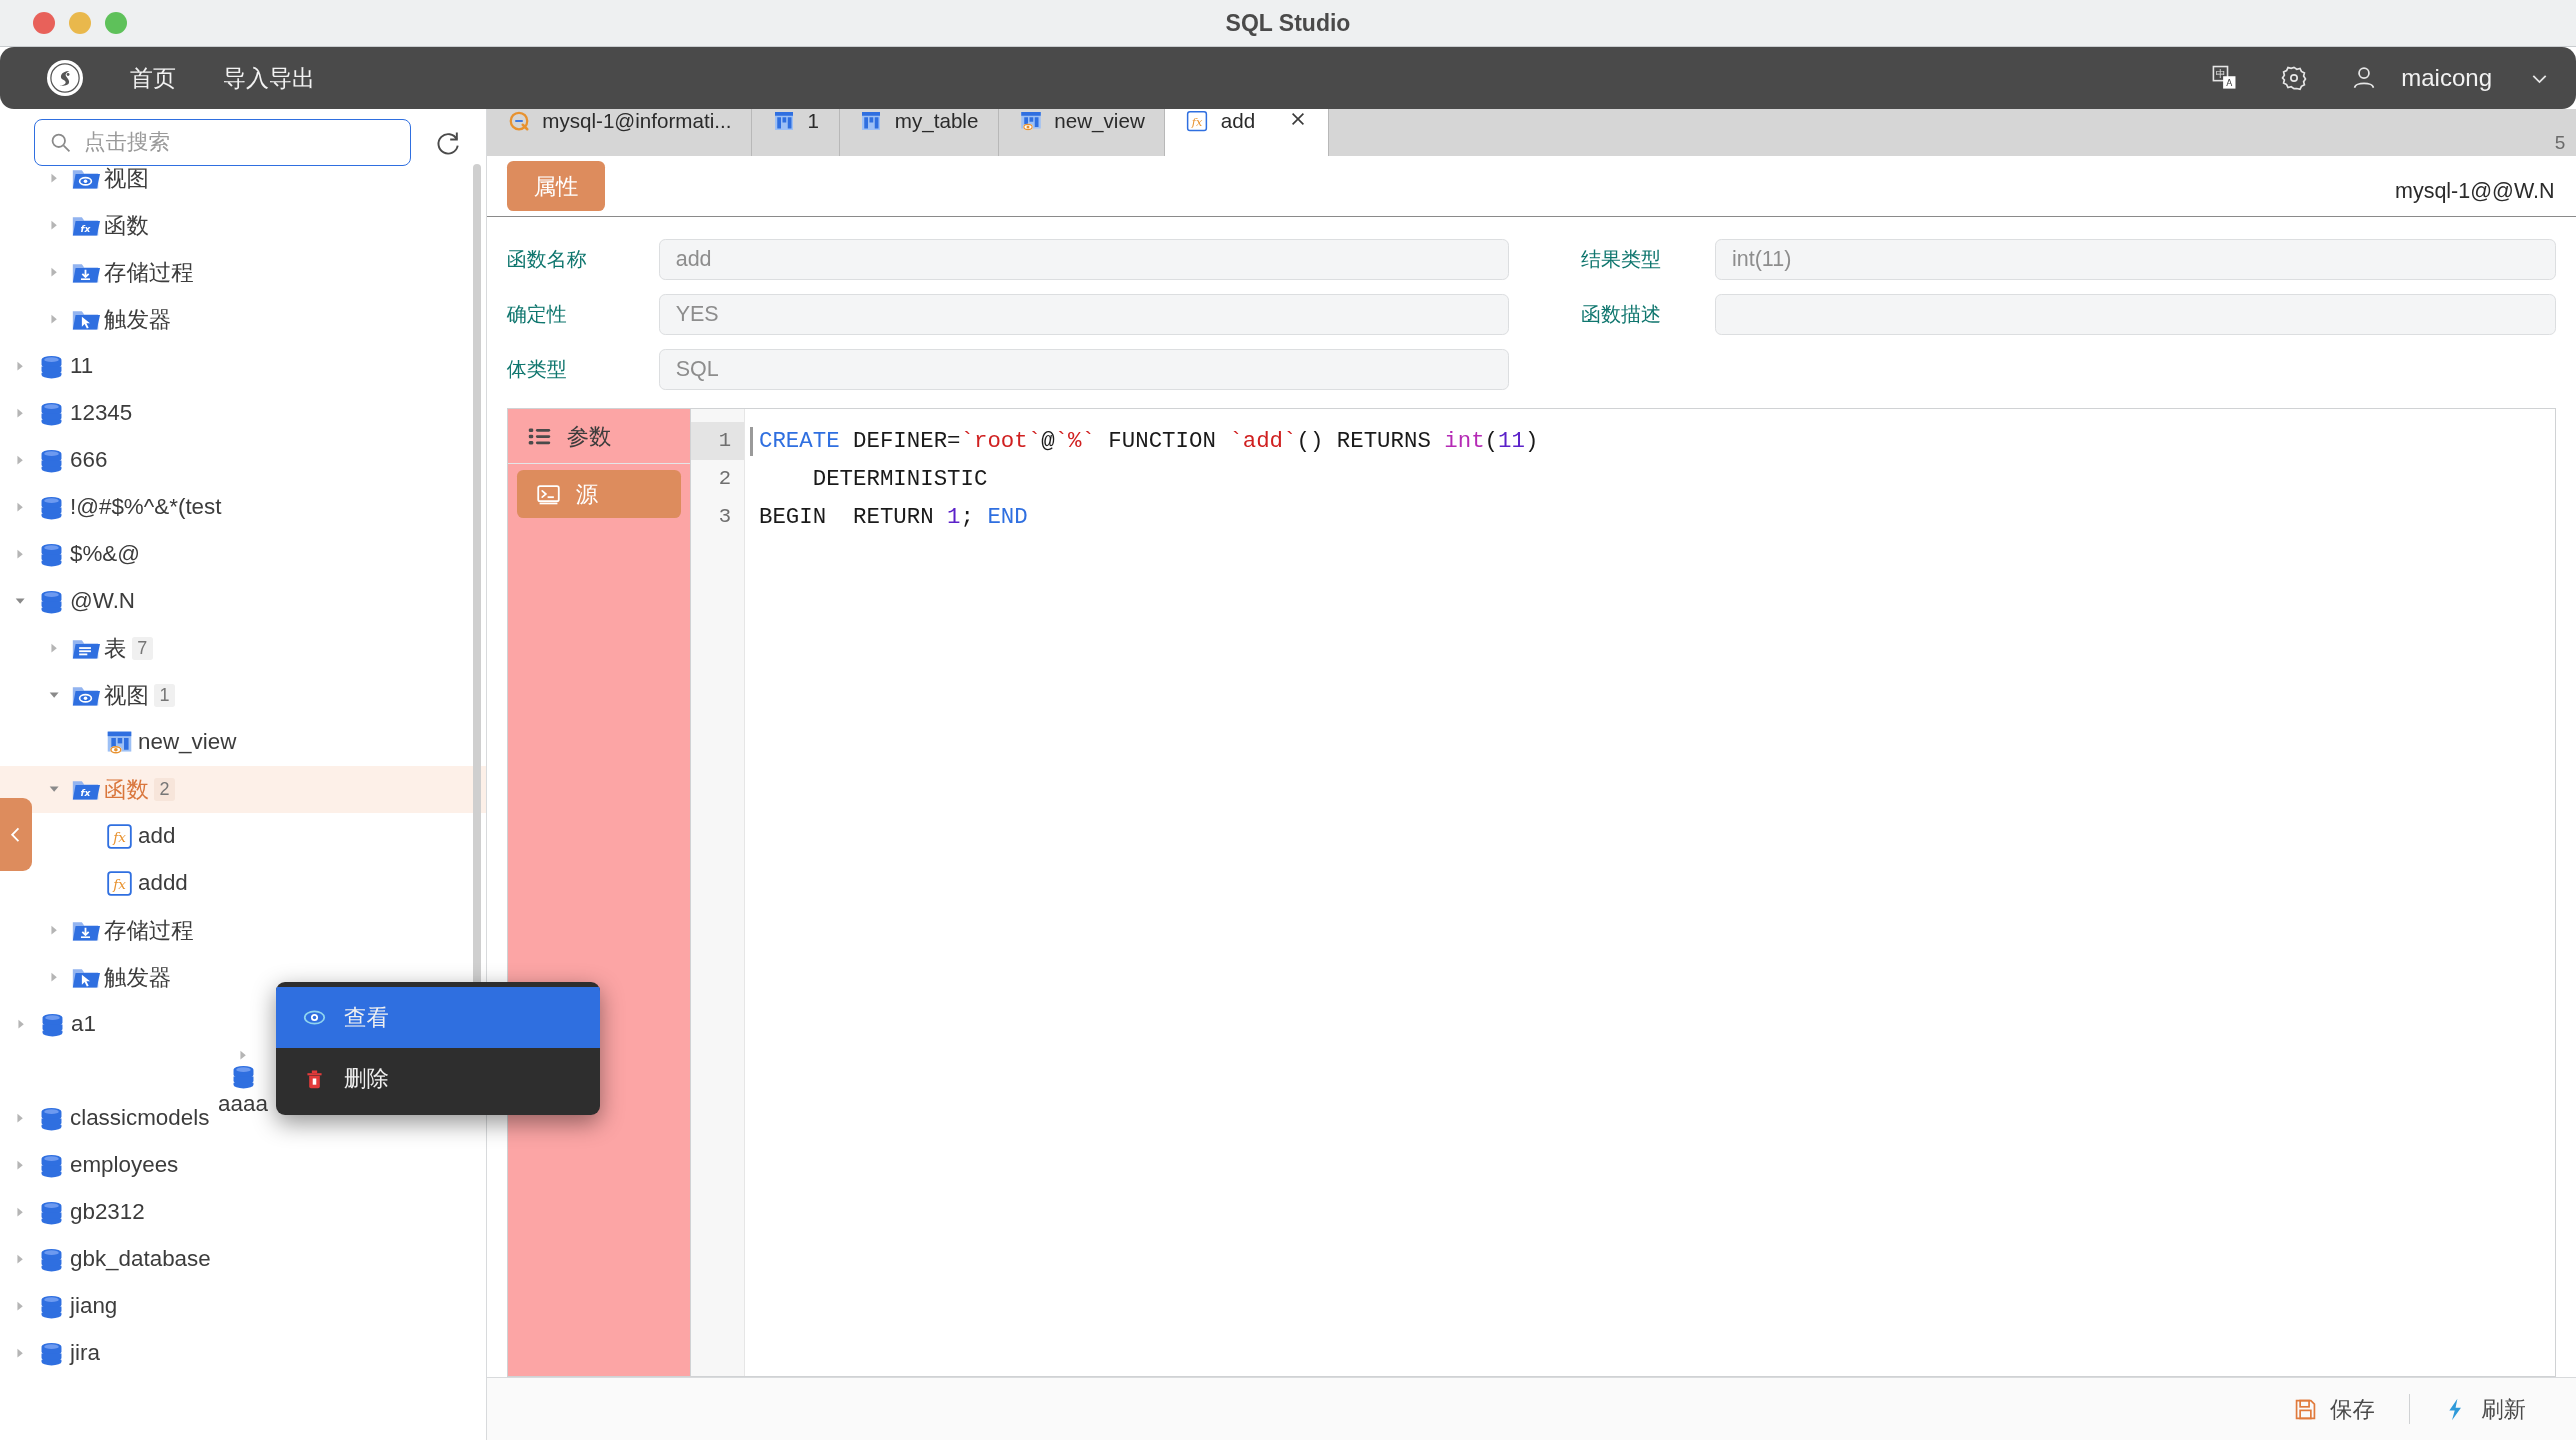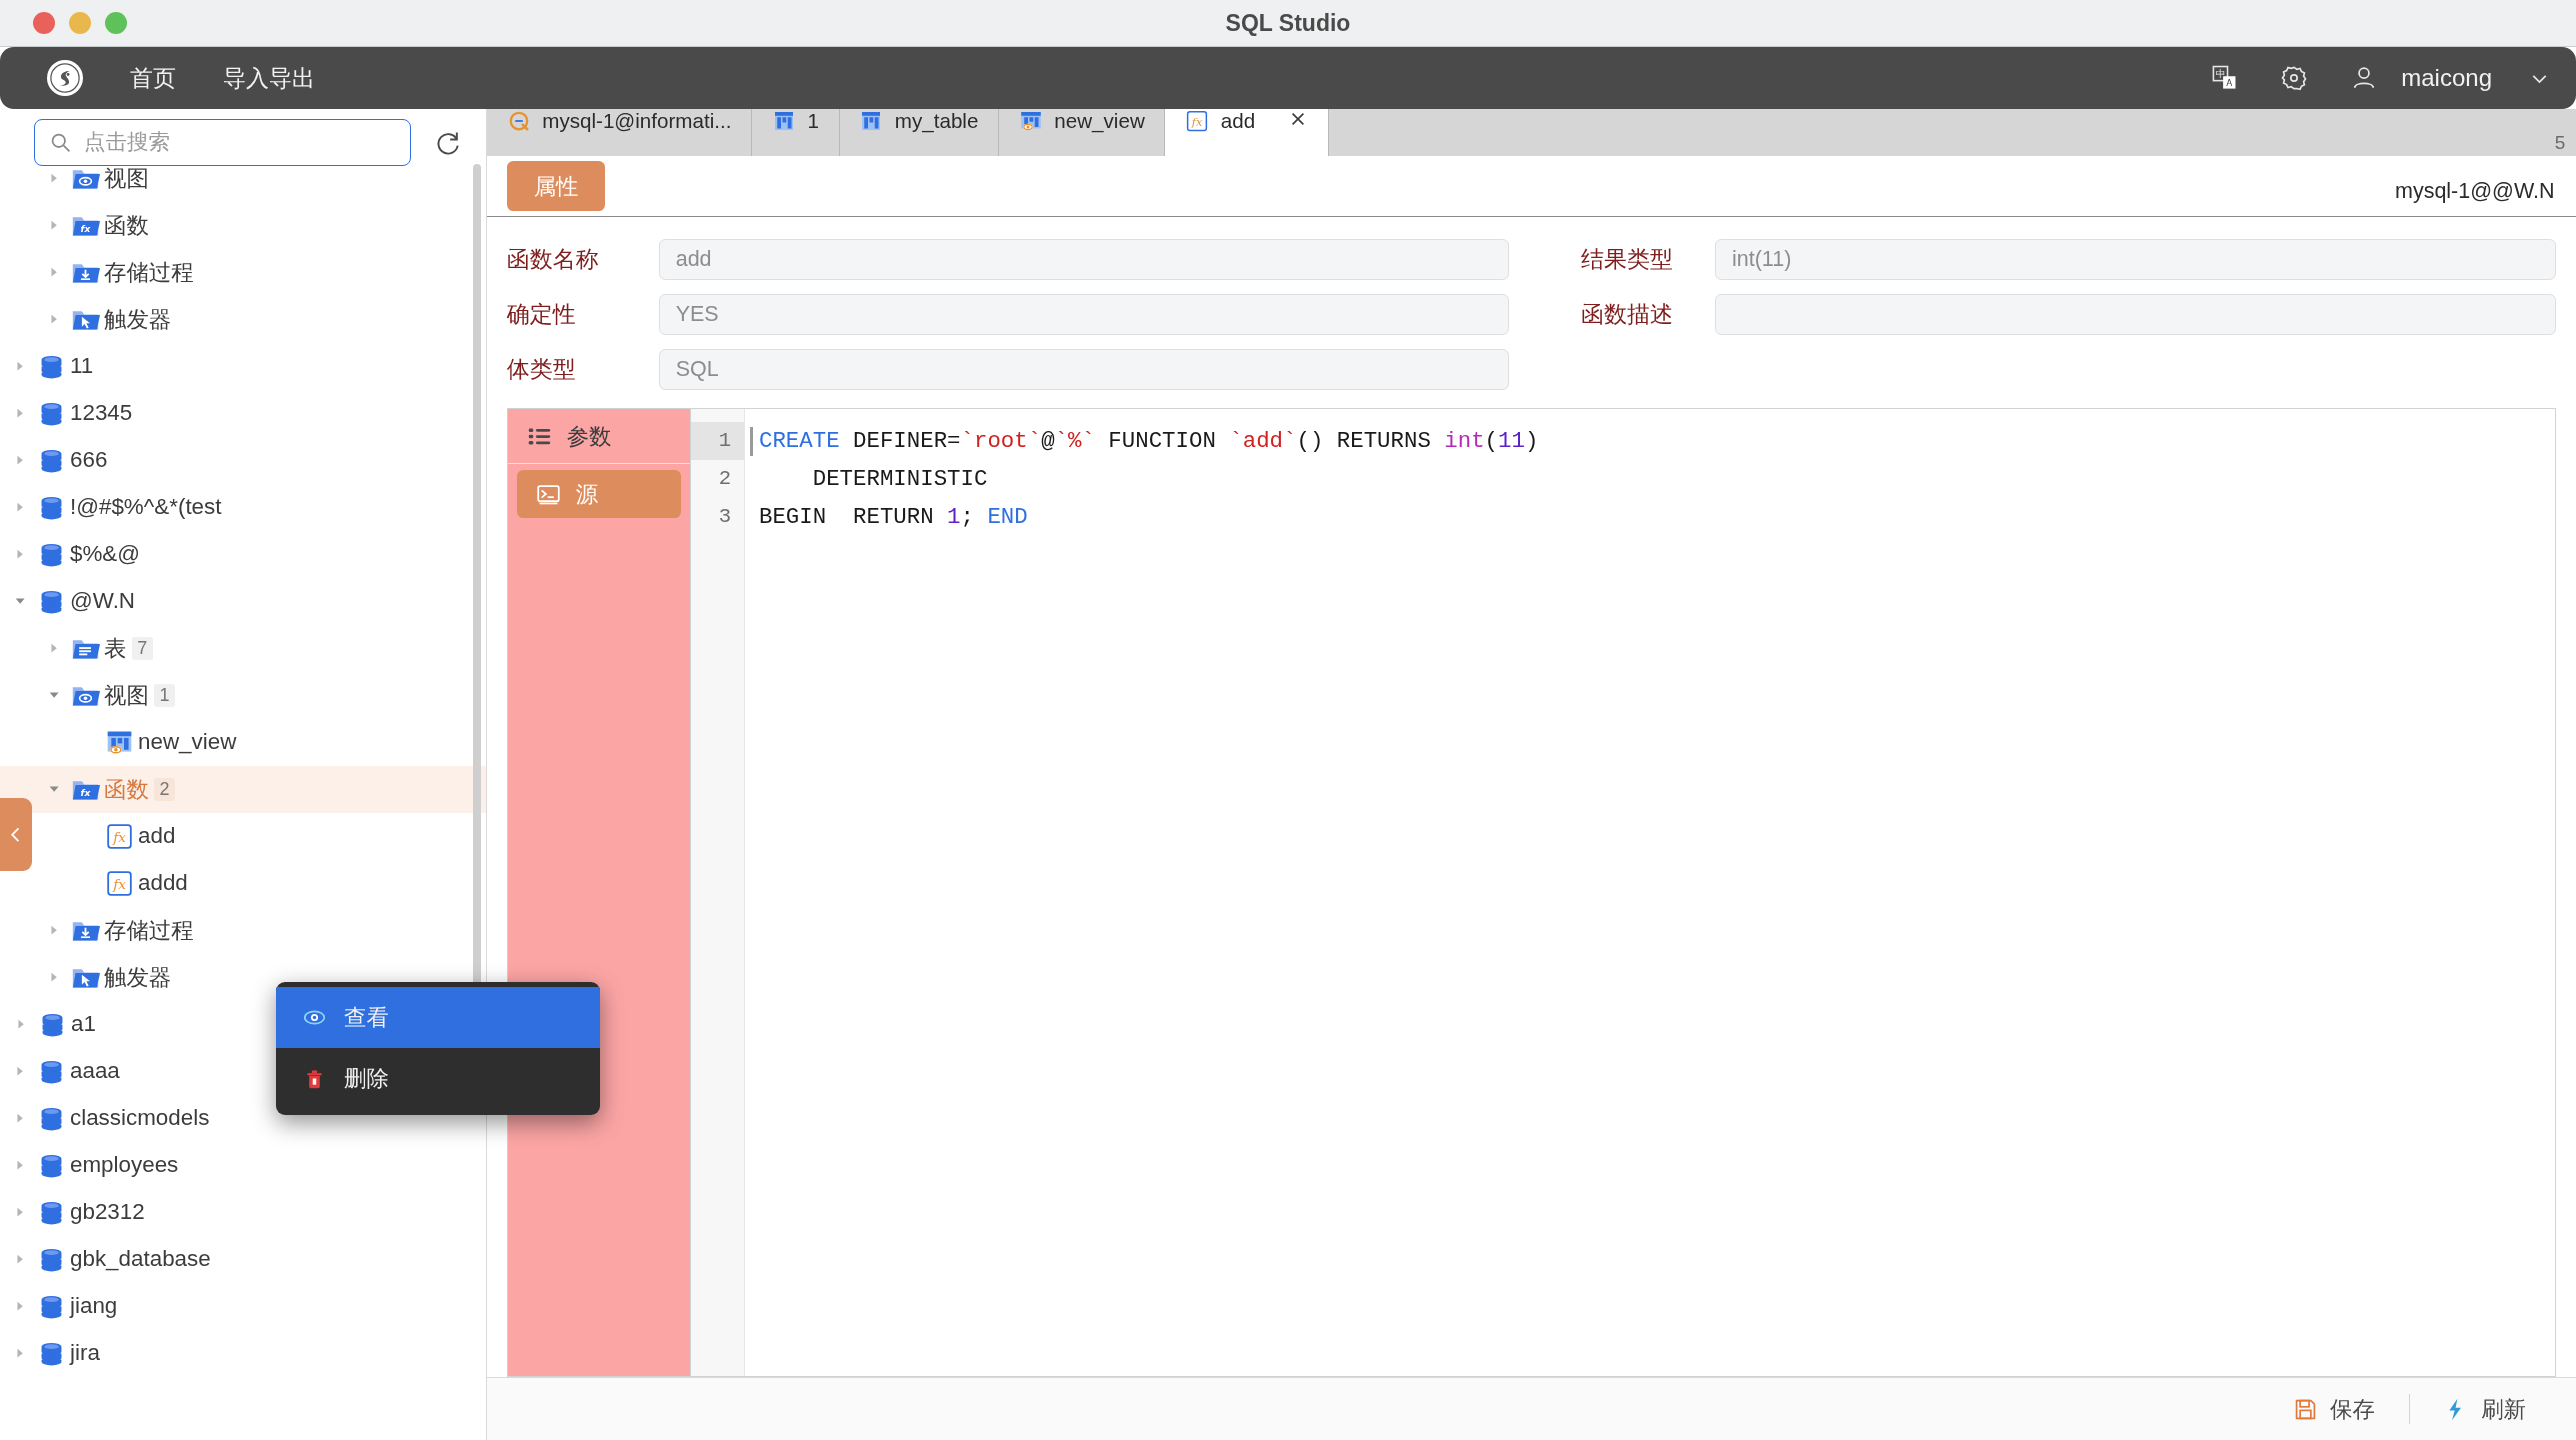--- a/index.html
+++ b/index.html
@@ -107,21 +107,21 @@
     border-bottom:1.8px solid #8a8a8a; flex:0 0 auto; position:relative; }
   #props-tab { background:#dd8c5d; color:#fff; font-size:22.4px;
     padding:9.8px 27px; border-radius:6.3px; cursor:pointer; }
   #breadcrumb { position:absolute; right:21.5px; top:23px; font-size:21.5px; color:#2b2b2b; }
 
   
   #form { padding:21.5px 19.7px 9px 19.7px; display:flex; flex:0 0 auto; }
   .fcol { flex:1; display:flex; flex-direction:column; gap:14.3px; min-width:0; }
   .fcol.right { margin-left:45px; }
   .frow { display:flex; align-items:center; height:41px; }
-  .flabel { width:152px; flex:0 0 auto; font-size:23px; color:#7f1d1d; }
+  .flabel { width:152px; flex:0 0 auto; font-size:20px; color:#0f766e; }
   .fcol.right .flabel { width:161px; text-align:left; padding-left:27px; }
   .finput { flex:1; height:41px; background:#f4f5f6; border:0.9px solid #dcdee0;
     border-radius:6.3px; display:flex; align-items:center; padding:0 16px;
     font-size:21.5px; color:#8d8d8d; overflow:hidden; white-space:nowrap; }
 
   
   #editor-split { flex:1; display:flex; border-top:0.9px solid #d8dadc;
     margin:9px 19.7px 0 19.7px; border:0.9px solid #d0d2d4; min-height:0; }
   #side-tabs { width:183px; flex:0 0 auto; border-right:0.9px solid #d0d2d4; background:#fca5a5; }
   .stab { height:55px; display:flex; align-items:center; gap:14.3px; padding:0 19.7px;
@@ -514,21 +514,21 @@
             <svg viewBox="0 0 32 32">
               <ellipse cx="16" cy="8.5" rx="11" ry="4.2" fill="#2f6fe0"></ellipse>
               <path d="M5 9 v5 a11 4.2 0 0 0 22 0 v-5" fill="#2f6fe0"></path>
               <path d="M5 16 v5 a11 4.2 0 0 0 22 0 v-5" fill="#2f6fe0"></path>
               <path d="M5 23 v2 a11 4.2 0 0 0 22 0 v-2" fill="#2f6fe0"></path>
               <ellipse cx="16" cy="8.5" rx="8" ry="2.6" fill="#6d9af0"></ellipse>
             </svg>
           </div>
           <span class="nlabel">a1</span>
         </div>
-        <div class="node" style="padding-left: 9px;">
+        <div class="node" style="padding-left: 9px; flex-direction: column;">
           <div class="caret">
             <svg viewBox="0 0 16 16">
               <path d="M5 3 L11 8 L5 13 Z" fill="#b5b5b5"></path>
             </svg>
           </div>
           <div class="nicon">
             <svg viewBox="0 0 32 32">
               <ellipse cx="16" cy="8.5" rx="11" ry="4.2" fill="#2f6fe0"></ellipse>
               <path d="M5 9 v5 a11 4.2 0 0 0 22 0 v-5" fill="#2f6fe0"></path>
               <path d="M5 16 v5 a11 4.2 0 0 0 22 0 v-5" fill="#2f6fe0"></path>

